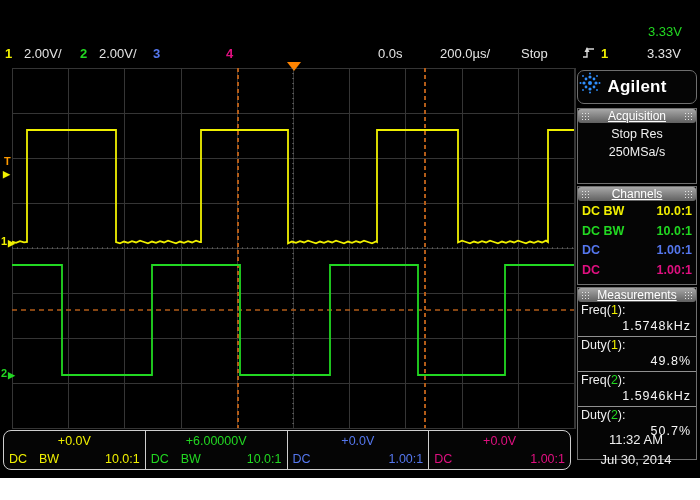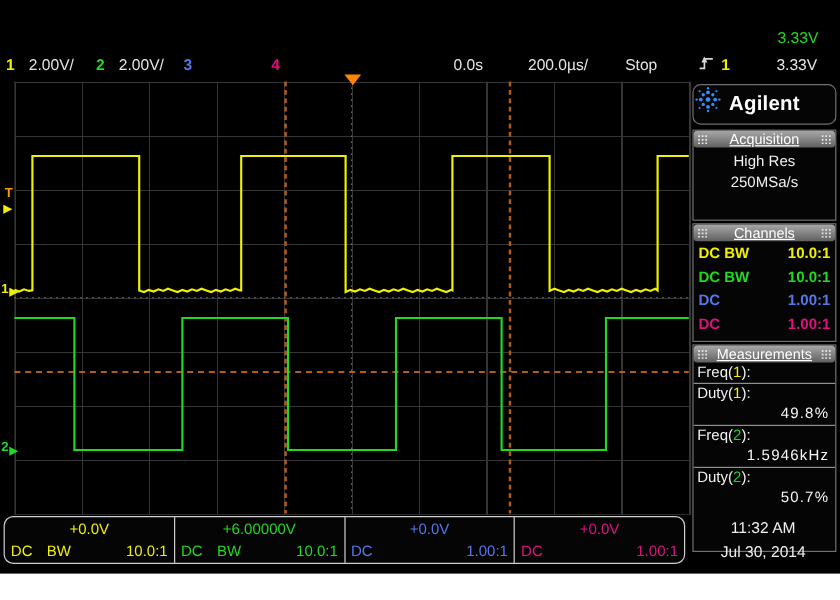--- a/index.html
+++ b/index.html
@@ -132,21 +132,21 @@
       </svg>
       <span class="brand-name">Agilent</span>
     </div>
 
     <div class="rp-section acq-box">
       <div class="sec-head">
         <span class="grip l"></span>
         <span>Acquisition</span>
         <span class="grip r"></span>
       </div>
-      <div class="acq-line">High Res</div>
+      <div class="acq-line">Stop Res</div>
       <div class="acq-line">250MSa/s</div>
     </div>
 
     <div class="rp-section chan-box">
       <div class="sec-head">
         <span class="grip l"></span>
         <span>Channels</span>
         <span class="grip r"></span>
       </div>
       <div class="chan-row c1">
@@ -168,20 +168,21 @@
     </div>
 
     <div class="rp-section meas-box">
       <div class="sec-head">
         <span class="grip l"></span>
         <span>Measurements</span>
         <span class="grip r"></span>
       </div>
       <div class="meas-entry">
         <div class="meas-label"><span>Freq(</span><span class="c1">1</span><span>):</span></div>
+        <div class="meas-value">1.5748kHz</div>
       </div>
       <div class="meas-entry">
         <div class="meas-label"><span>Duty(</span><span class="c1">1</span><span>):</span></div>
         <div class="meas-value">49.8%</div>
       </div>
       <div class="meas-entry">
         <div class="meas-label"><span>Freq(</span><span class="c2">2</span><span>):</span></div>
         <div class="meas-value">1.5946kHz</div>
       </div>
       <div class="meas-entry">

